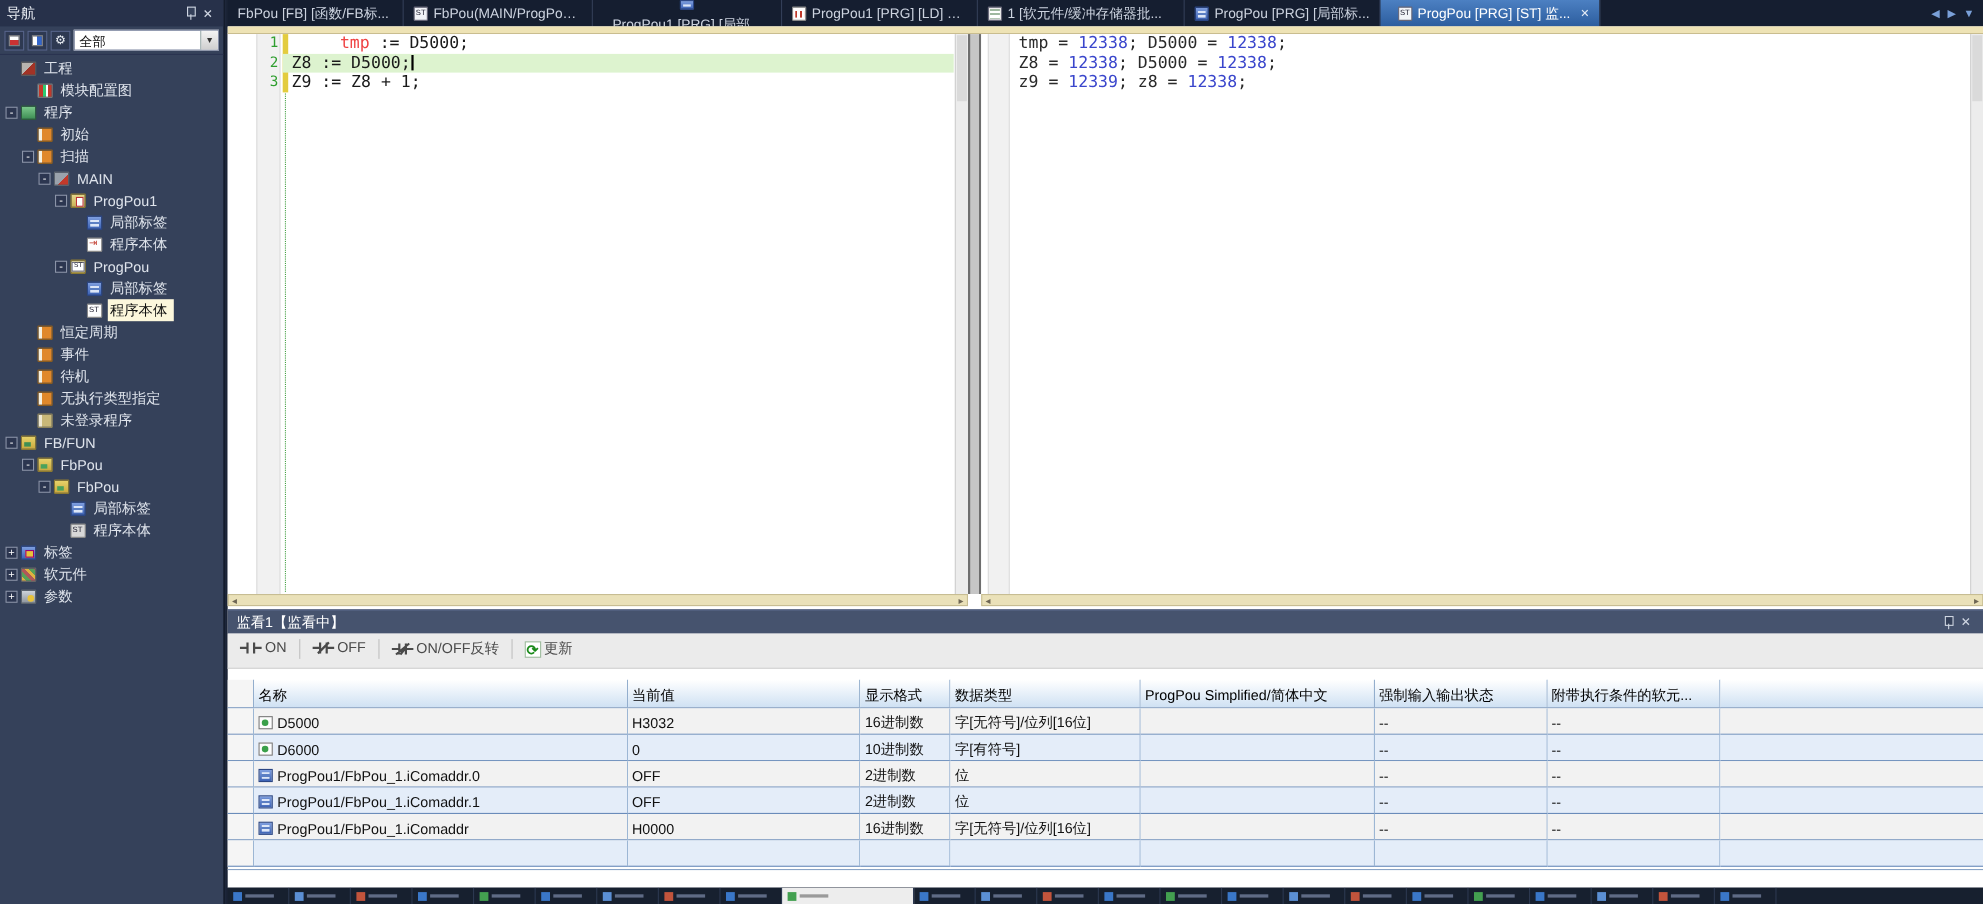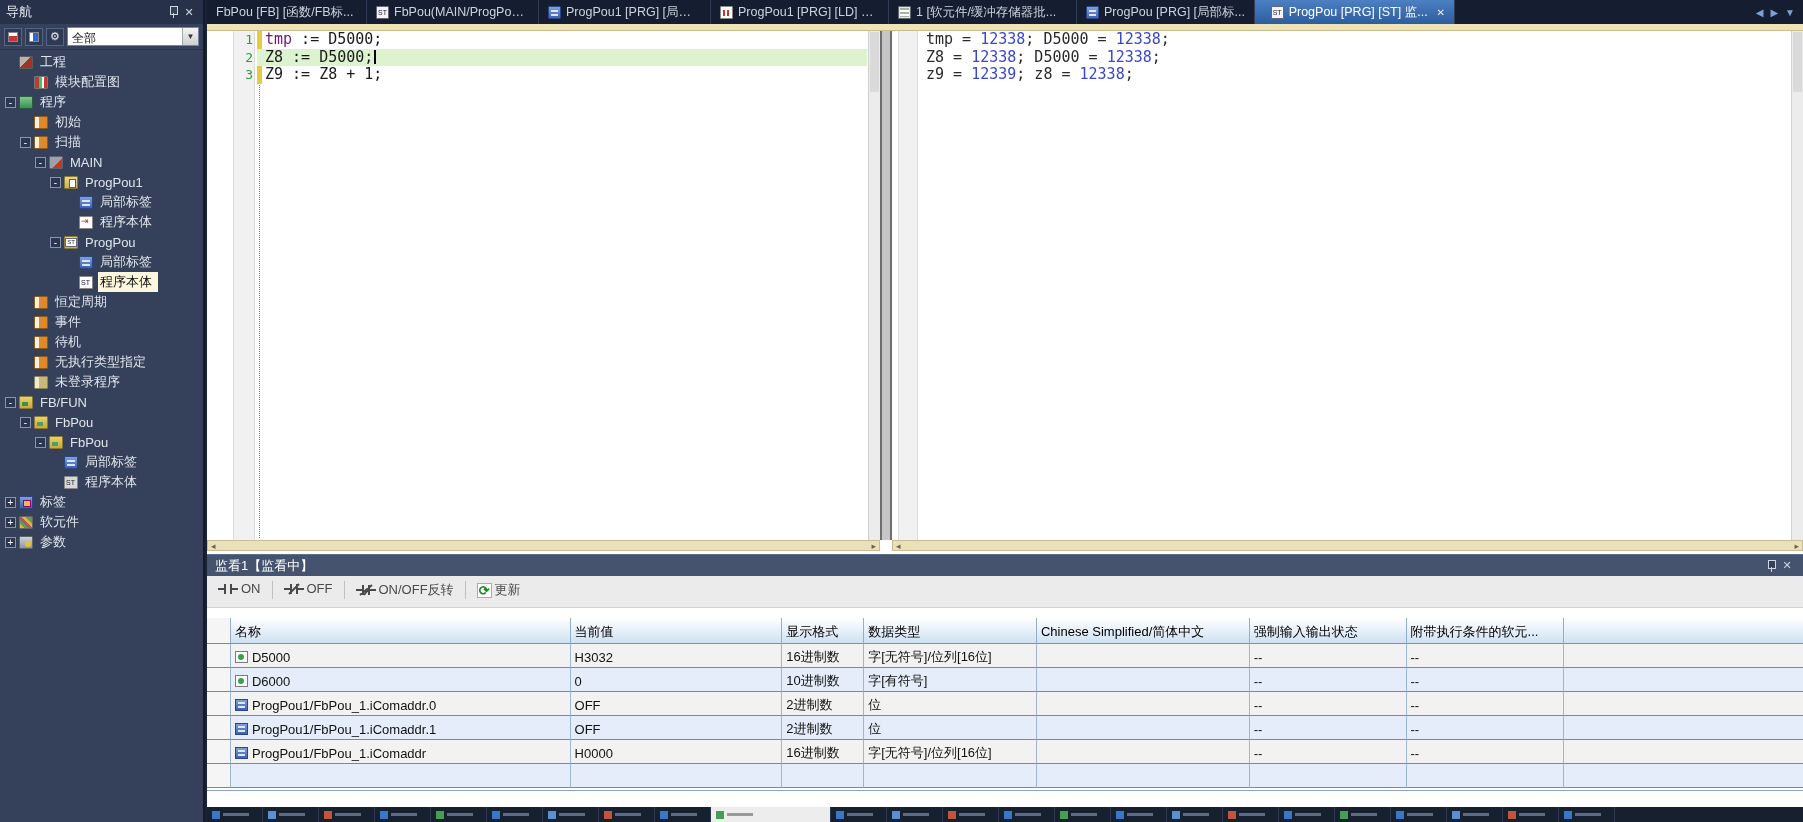--- a/index.html
+++ b/index.html
@@ -109,21 +109,21 @@
   .hscroll { position:absolute; left:0; right:0; bottom:-11px; height:11px; background:#eae1b9;
              border:1px solid #c7bd93; display:flex; justify-content:space-between; align-items:center;
              font-size:9px; color:#6e6654; padding:0 3px; }
   #edit-bar { position:absolute; left:50px; top:0px; width:5px; height:53px; background:#e3cc3f; }
   #dot-line { position:absolute; left:52px; top:54px; bottom:2px; width:0; border-left:1px dotted #44a044; }
   #cur-line { position:absolute; left:50px; top:17.5px; right:13px; height:17.5px; background:#ddf3cf; }
   .elines { position:absolute; left:58px; top:0; font-family:"DejaVu Sans Mono", monospace;
             font-size:15px; line-height:17.5px; color:#1a1a1a; white-space:pre; }
   .enums  { position:absolute; left:26px; width:20px; top:0; font-family:"DejaVu Sans Mono", monospace;
             font-size:13px; line-height:17.5px; color:#2f9e2f; text-align:right; }
-  .tok-kw  { color:#701a75; }
+  .tok-kw  { color:#ef4444;margin-left:44px; }
   .tok-val { color:#3a46cc; }
   .cursor { display:inline-block; width:0; height:14px; border-left:2px solid #000;
             vertical-align:-2px; margin-left:1px; }
   #mon-lines { position:absolute; left:34px; top:0; font-family:"DejaVu Sans Mono", monospace;
                font-size:15px; line-height:17.5px; color:#2a2a2a; white-space:pre; }
 
   
   #watch { position:absolute; left:207px; top:554px; width:1596px; height:236px; background:#fff; }
   #w-title { height:22px; background:#46536e; border-top:1px solid #5d6d8e; color:#fff; font-size:13px;
              display:flex; align-items:center; padding:0 8px; }
@@ -324,21 +324,21 @@
 
   <div id="tabbar">
     <div id="tabs" style="display:flex;">
         <div class="tab" style="width: 160px;">
           <span class="tab-label">FbPou [FB] [函数/FB标...</span>
         </div>
         <div class="tab" style="width: 172px;">
           <span class="tic t-st"></span>
           <span class="tab-label">FbPou(MAIN/ProgPou1...</span>
         </div>
-        <div class="tab" style="width: 172px;">
+        <div class="tab" style="width: 172px; flex-direction: column;">
           <span class="tic t-label"></span>
           <span class="tab-label">ProgPou1 [PRG] [局部...</span>
         </div>
         <div class="tab" style="width: 178px;">
           <span class="tic t-ld"></span>
           <span class="tab-label">ProgPou1 [PRG] [LD] 监...</span>
         </div>
         <div class="tab" style="width: 188px;">
           <span class="tic t-dev"></span>
           <span class="tab-label">1 [软元件/缓冲存储器批...</span>
@@ -439,21 +439,21 @@
           <span>更新</span>
         </div>
       </div>
     <div id="w-table">
         <div class="wrow whead">
           <div class="wcell w-margin" style="width: 24px;"></div>
           <div class="wcell" style="width: 340px;">名称</div>
           <div class="wcell" style="width: 212px;">当前值</div>
           <div class="wcell" style="width: 82px;">显示格式</div>
           <div class="wcell" style="width: 173px;">数据类型</div>
-          <div class="wcell" style="width: 213px;">Chinese Simplified/简体中文</div>
+          <div class="wcell" style="width: 213px;">ProgPou Simplified/简体中文</div>
           <div class="wcell" style="width: 157px;">强制输入输出状态</div>
           <div class="wcell" style="width: 158px;">附带执行条件的软元...</div>
           <div class="wcell" style="width: 239px; border-right: none;"></div>
         </div>
         <div class="wrow odd">
           <div class="wcell w-margin" style="width: 24px;"></div>
           <div class="wcell" style="width: 340px;">
             <span class="wic w-dev"></span>
             <span>D5000</span>
           </div>

